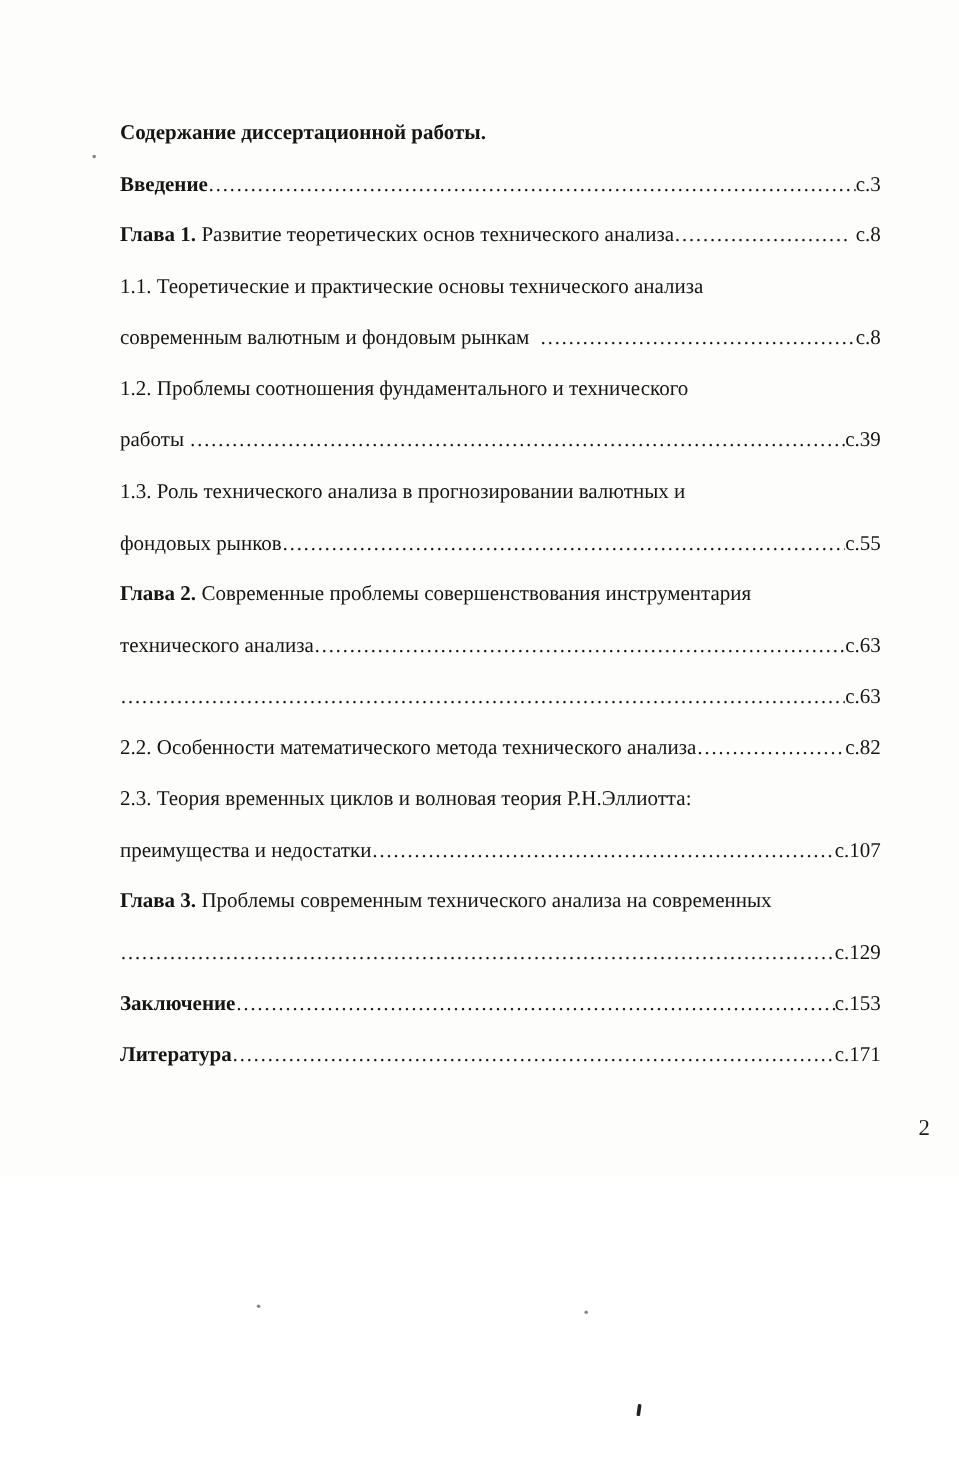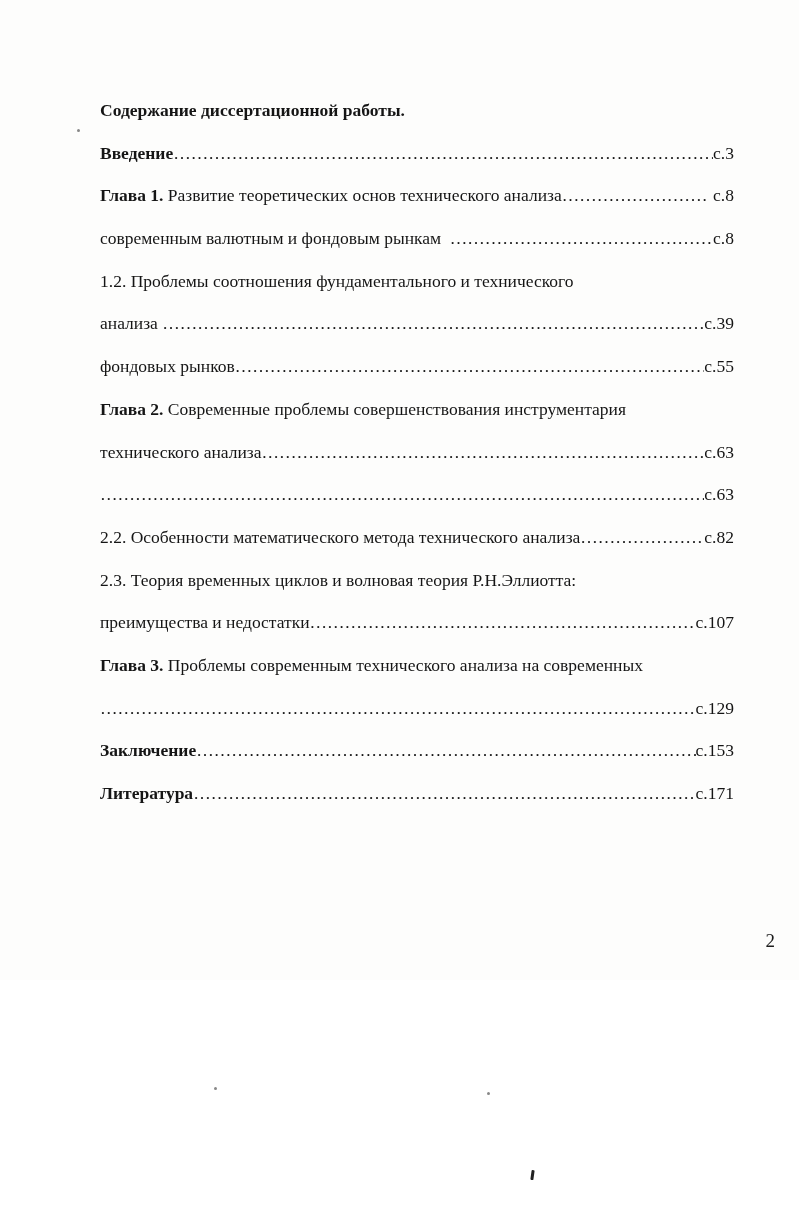--- a/index.html
+++ b/index.html
@@ -84,23 +84,25 @@
 <body>
 
 <div class="page">
   <div class="content">
     <div class="line">
       <span class="bold">Содержание диссертационной работы.</span>
     </div>
     <div id="toc-lines">
         <div class="line"><span class="bold">Введение</span><span class="leader"></span><span class="page-ref">с.3</span></div>
         <div class="line"><span class="bold">Глава 1.</span><span> Развитие теоретических основ технического анализа</span><span class="leader"></span><span class="page-ref"> с.8</span></div>
+        <div class="line"><span>1.1. Теоретические и практические основы технического анализа</span></div>
         <div class="line"><span>современным валютным и фондовым рынкам  </span><span class="leader"></span><span class="page-ref">с.8</span></div>
         <div class="line"><span>1.2. Проблемы соотношения фундаментального и технического</span></div>
-        <div class="line"><span>анализа </span><span class="leader"></span><span class="page-ref">с.39</span></div>
+        <div class="line"><span>работы </span><span class="leader"></span><span class="page-ref">с.39</span></div>
+        <div class="line"><span>1.3. Роль технического анализа в прогнозировании валютных и</span></div>
         <div class="line"><span>фондовых рынков</span><span class="leader"></span><span class="page-ref">с.55</span></div>
         <div class="line"><span class="bold">Глава 2.</span><span> Современные проблемы совершенствования инструментария</span></div>
         <div class="line"><span>технического анализа</span><span class="leader"></span><span class="page-ref">с.63</span></div>
         <div class="line"><span class="leader"></span><span class="page-ref">с.63</span></div>
         <div class="line"><span>2.2. Особенности математического метода технического анализа</span><span class="leader"></span><span class="page-ref">с.82</span></div>
         <div class="line"><span>2.3. Теория временных циклов и волновая теория Р.Н.Эллиотта:</span></div>
         <div class="line"><span>преимущества и недостатки</span><span class="leader"></span><span class="page-ref">с.107</span></div>
         <div class="line"><span class="bold">Глава 3.</span><span> Проблемы современным технического анализа на современных</span></div>
         <div class="line"><span class="leader"></span><span class="page-ref">с.129</span></div>
         <div class="line"><span class="bold">Заключение</span><span class="leader"></span><span class="page-ref">с.153</span></div>

